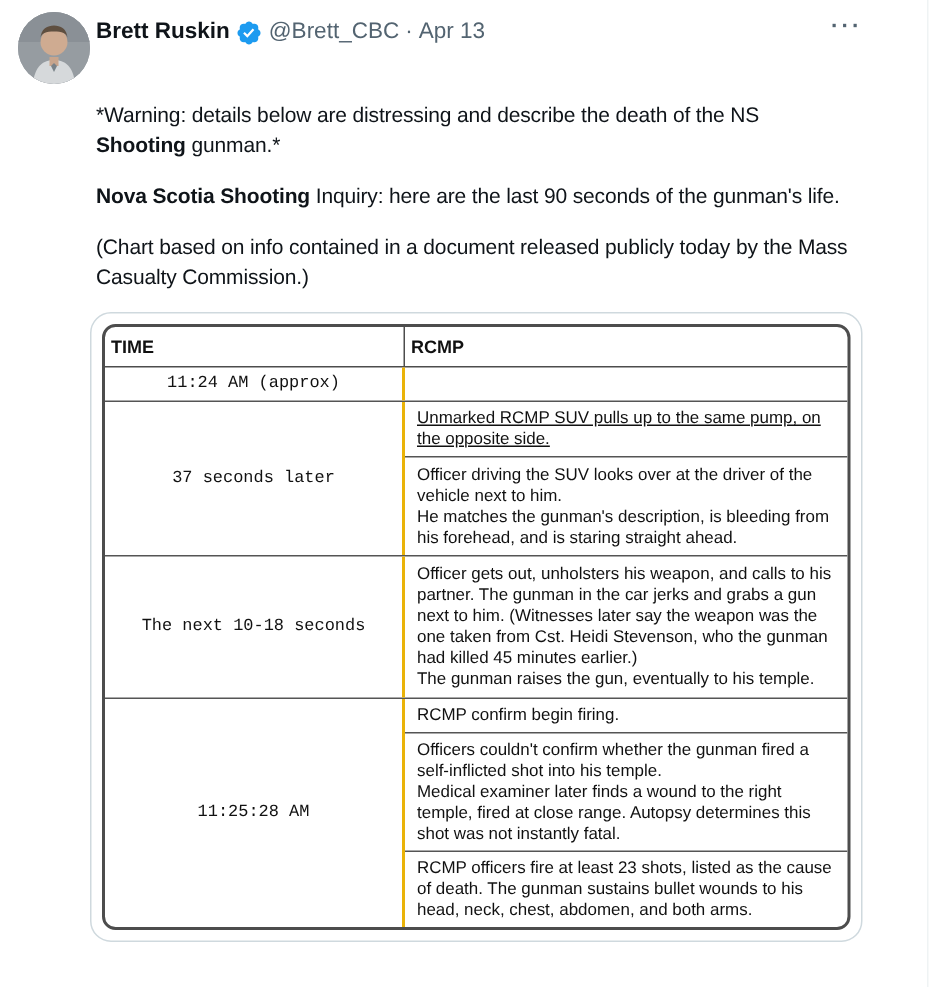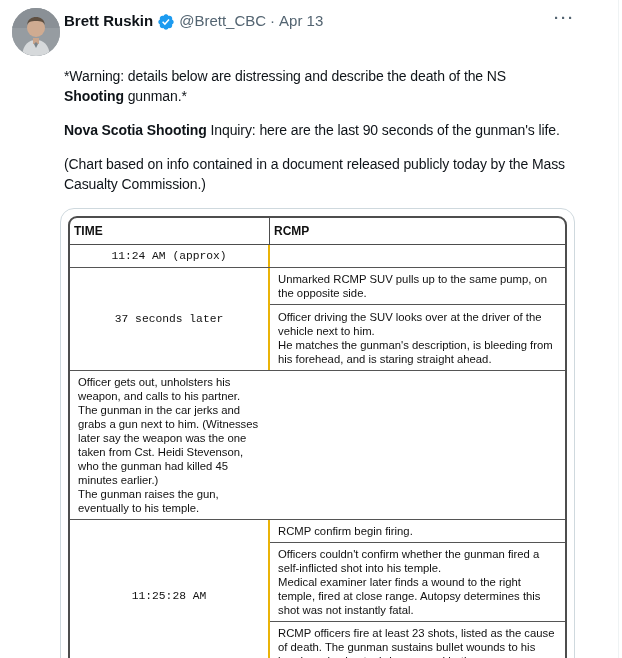--- a/index.html
+++ b/index.html
@@ -33,21 +33,21 @@
   .thead{display:grid;grid-template-columns:200px 1fr;border-bottom:1px solid #4d4d4d;}
   .th{font-weight:700;font-size:12px;padding:6px 4px;}
   .th.time-h{border-right:1px solid #4d4d4d;}
   .group{display:grid;grid-template-columns:200px 1fr;border-bottom:1px solid #555;}
   .group:last-child{border-bottom:none;}
   .time-cell{border-right:2px solid #eab308;display:flex;align-items:center;justify-content:center;text-align:center;padding:4px 8px;font-family:Liberation Mono, monospace;}
   .events{display:flex;flex-direction:column;}
   .event{display:flex;align-items:center;padding:4px 8px;box-sizing:border-box;border-bottom:1px solid #555;}
   .event:last-child{border-bottom:none;}
   .event span{white-space:pre-line;}
-  .mh72{min-height:72px;} .mh36{min-height:36px;} .mh65{min-height:65px;} .mh94{min-height:94px;}
+  .mh72{min-height:72px;} .mh36{min-height:36px;text-decoration:underline;} .mh65{min-height:65px;} .mh94{min-height:94px;}
 </style>
 </head>
 <body>
 
 <div class="tweet">
 
   <div class="header">
     <div class="avatar">
       <svg viewBox="0 0 48 48">
         <rect x="0" y="0" width="48" height="48" fill="#969ca1"></rect>
@@ -103,20 +103,23 @@
               <span>Unmarked RCMP SUV pulls up to the same pump, on the opposite side.</span>
             </div>
           <div class="event mh65">
               <span>Officer driving the SUV looks over at the driver of the vehicle next to him.
 He matches the gunman's description, is bleeding from his forehead, and is staring straight ahead.</span>
             </div>
         </div>
       </div>
 
       <div class="group">
+        <div class="time-cell">
+            <span>The next 10-18 seconds</span>
+          </div>
         <div class="events">
           <div class="event mh94">
               <span>Officer gets out, unholsters his weapon, and calls to his partner. The gunman in the car jerks and grabs a gun next to him. (Witnesses later say the weapon was the one taken from Cst. Heidi Stevenson, who the gunman had killed 45 minutes earlier.)
 The gunman raises the gun, eventually to his temple.</span>
             </div>
         </div>
       </div>
 
       <div class="group">
         <div class="time-cell">

